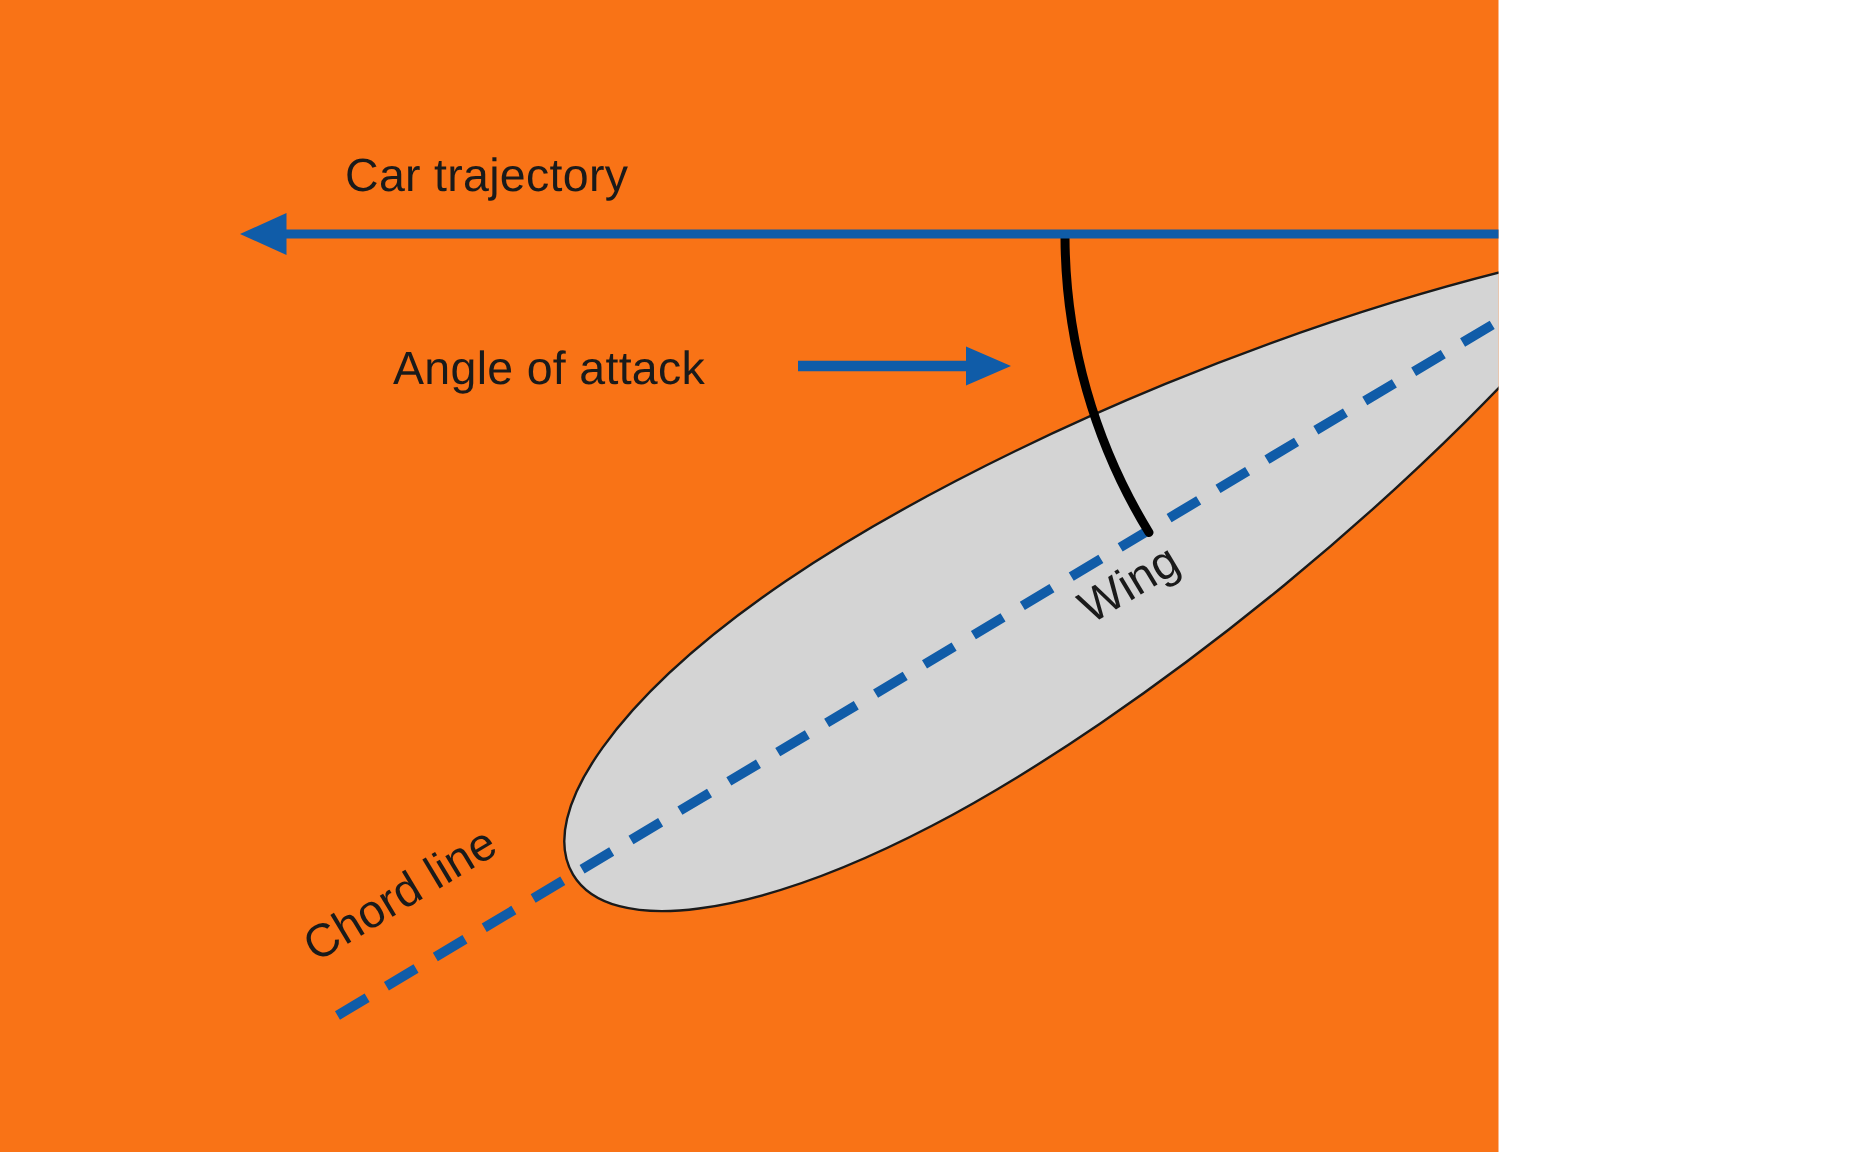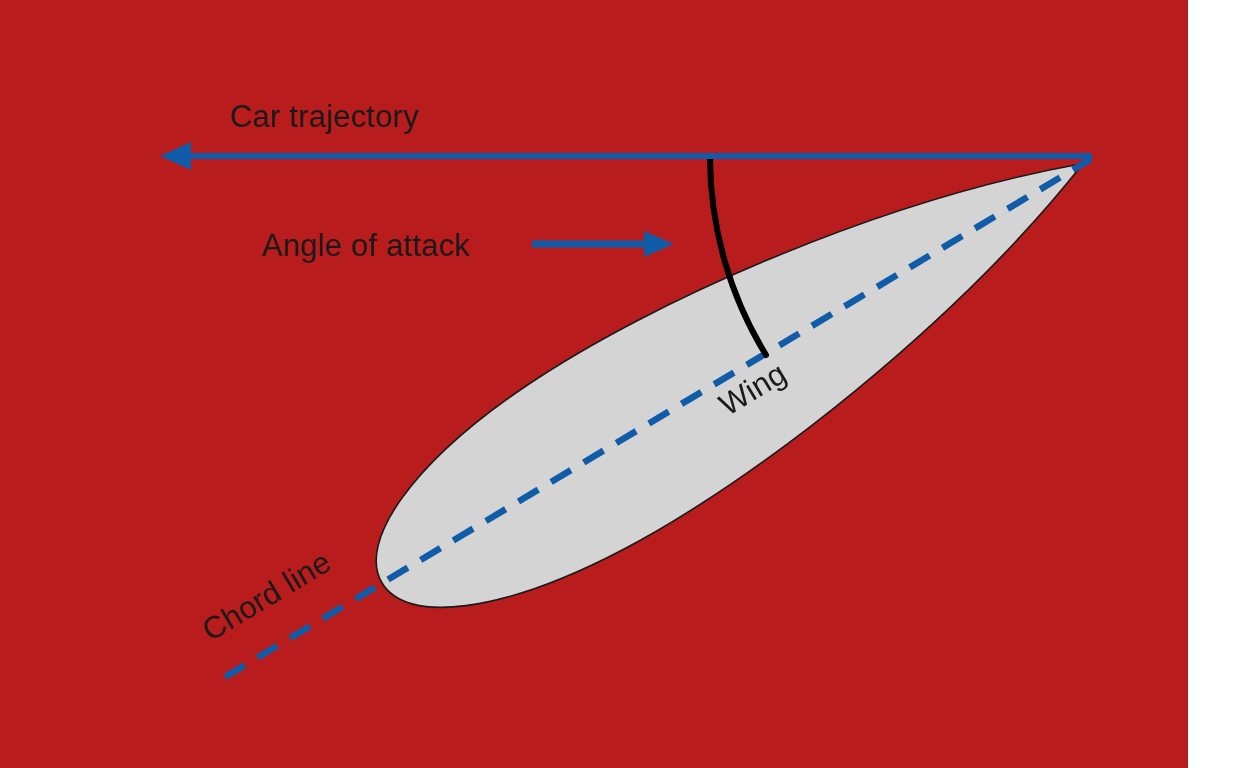--- a/index.html
+++ b/index.html
@@ -2,23 +2,23 @@
 <html><head>
 <meta charset="utf-8">
 <style>
   html, body {
     margin: 0;
     padding: 0;
     background: #ffffff;
   }
   .figure {
     position: relative;
-    width: 1188px;
+    width: 999px;
     height: 768px;
-    background: #b91c1c;
+    background: #f97316;
     overflow: hidden;
     font-family: "Liberation Sans", sans-serif;
   }
   svg {
     display: block;
   }
   text {
     font-family: "Liberation Sans", sans-serif;
     font-size: 31px;
     font-weight: 500;

